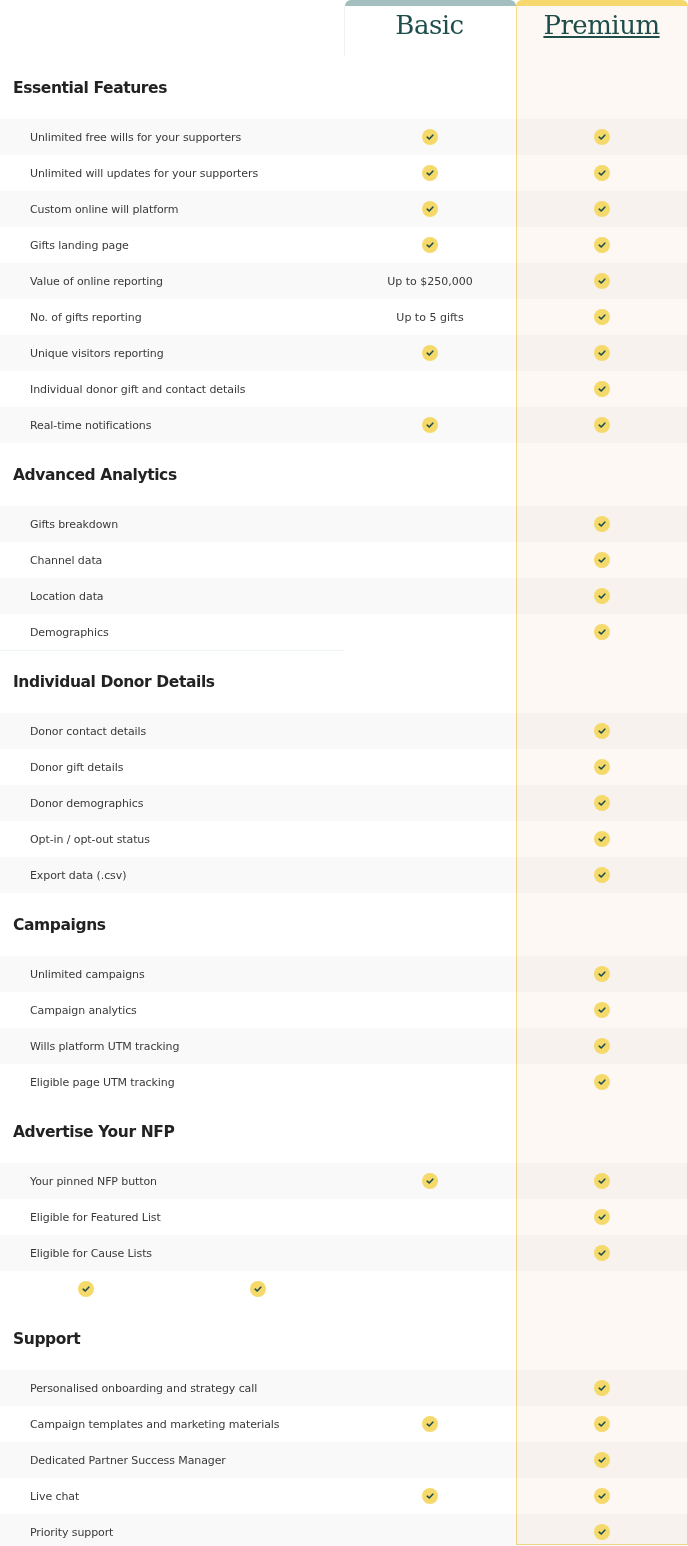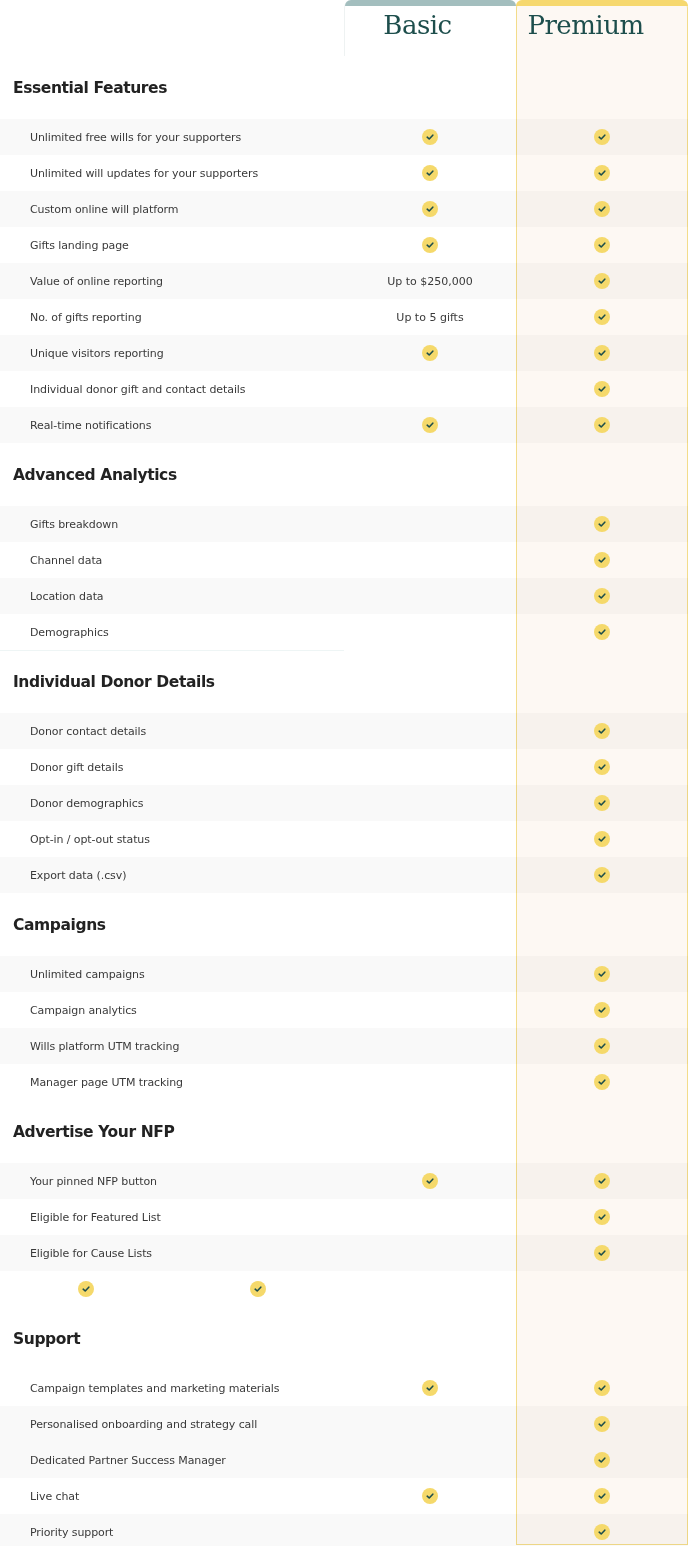--- a/index.html
+++ b/index.html
@@ -9,22 +9,22 @@
                  background: #fdf8f3; border-left: 1px solid #f3dc8a; border-right: 1px solid #f3dc8a;
                  border-bottom: 1px solid #f3dc8a; border-radius: 8px 8px 0 0; z-index: 0; }
   .premium-col::before { content: ""; position: absolute; left: -1px; right: -1px; top: 0; height: 6px;
                  background: #f6d86e; border-radius: 8px 8px 0 0; }
   .basic-tab { position: absolute; left: 344px; top: 0; width: 171px; height: 56px;
                background: #ffffff; border-radius: 8px 8px 0 0; border-left: 1px solid #eef2f2; z-index: 1; }
   .basic-tab::before { content: ""; position: absolute; left: 0; right: 0; top: 0; height: 6px;
                background: #a3bebe; border-radius: 8px 8px 0 0; }
   .plan-title { position: absolute; top: 10px; width: 171px; text-align: center;
                 font-family: "DejaVu Serif", serif; font-size: 26px; color: #1d4e4c; z-index: 2; letter-spacing: -0.5px; }
-  .plan-title.basic { left: 332px; }
-  .plan-title.premium { left: 500px; }
+  .plan-title.basic { left: 344px; }
+  .plan-title.premium { left: 516px; text-decoration: underline; }
   .content { position: absolute; left: 0; top: 56px; width: 688px; z-index: 2; }
   .section-heading { height: 63px; display: flex; align-items: center; padding-left: 13px;
                      font-size: 15.5px; font-weight: bold; color: #222222; letter-spacing: -0.4px; box-sizing: border-box; }
   .section-heading.first { height: 63px; }
   .row { height: 36px; display: flex; align-items: center; position: relative; }
   .row.shade { background: rgba(0,0,0,0.022); }
   .row .label { width: 344px; padding-left: 30px; box-sizing: border-box; font-size: 11px; color: #3a3a3a; letter-spacing: -0.1px; }
   .row .cell { width: 172px; display: flex; justify-content: center; align-items: center; font-size: 11px; color: #3a3a3a; }
   .check { width: 16px; height: 16px; border-radius: 50%; background: #f5d96b; display: inline-flex;
            align-items: center; justify-content: center; }
@@ -310,21 +310,21 @@
       <div class="cell"></div>
       <div class="cell">
         <span class="check">
           <svg viewBox="0 0 10 10">
             <path d="M2.2 5.2 L4.2 7 L7.8 3.2" fill="none" stroke="#1d4e4c" stroke-width="1.6" stroke-linecap="round" stroke-linejoin="round"></path>
           </svg>
         </span>
       </div>
     </div>
     <div class="row">
-      <div class="label">Manager page UTM tracking</div>
+      <div class="label">Eligible page UTM tracking</div>
       <div class="cell"></div>
       <div class="cell">
         <span class="check">
           <svg viewBox="0 0 10 10">
             <path d="M2.2 5.2 L4.2 7 L7.8 3.2" fill="none" stroke="#1d4e4c" stroke-width="1.6" stroke-linecap="round" stroke-linejoin="round"></path>
           </svg>
         </span>
       </div>
     </div>
     <div class="section-heading">Advertise Your NFP</div>
@@ -377,40 +377,40 @@
       </div>
       <div class="cell">
         <span class="check">
           <svg viewBox="0 0 10 10">
             <path d="M2.2 5.2 L4.2 7 L7.8 3.2" fill="none" stroke="#1d4e4c" stroke-width="1.6" stroke-linecap="round" stroke-linejoin="round"></path>
           </svg>
         </span>
       </div>
     </div>
     <div class="section-heading">Support</div>
+    <div class="row shade">
+      <div class="label">Personalised onboarding and strategy call</div>
+      <div class="cell"></div>
+      <div class="cell">
+        <span class="check">
+          <svg viewBox="0 0 10 10">
+            <path d="M2.2 5.2 L4.2 7 L7.8 3.2" fill="none" stroke="#1d4e4c" stroke-width="1.6" stroke-linecap="round" stroke-linejoin="round"></path>
+          </svg>
+        </span>
+      </div>
+    </div>
     <div class="row">
       <div class="label">Campaign templates and marketing materials</div>
       <div class="cell">
         <span class="check">
           <svg viewBox="0 0 10 10">
             <path d="M2.2 5.2 L4.2 7 L7.8 3.2" fill="none" stroke="#1d4e4c" stroke-width="1.6" stroke-linecap="round" stroke-linejoin="round"></path>
           </svg>
         </span>
       </div>
-      <div class="cell">
-        <span class="check">
-          <svg viewBox="0 0 10 10">
-            <path d="M2.2 5.2 L4.2 7 L7.8 3.2" fill="none" stroke="#1d4e4c" stroke-width="1.6" stroke-linecap="round" stroke-linejoin="round"></path>
-          </svg>
-        </span>
-      </div>
-    </div>
-    <div class="row shade">
-      <div class="label">Personalised onboarding and strategy call</div>
-      <div class="cell"></div>
       <div class="cell">
         <span class="check">
           <svg viewBox="0 0 10 10">
             <path d="M2.2 5.2 L4.2 7 L7.8 3.2" fill="none" stroke="#1d4e4c" stroke-width="1.6" stroke-linecap="round" stroke-linejoin="round"></path>
           </svg>
         </span>
       </div>
     </div>
     <div class="row shade">
       <div class="label">Dedicated Partner Success Manager</div>

